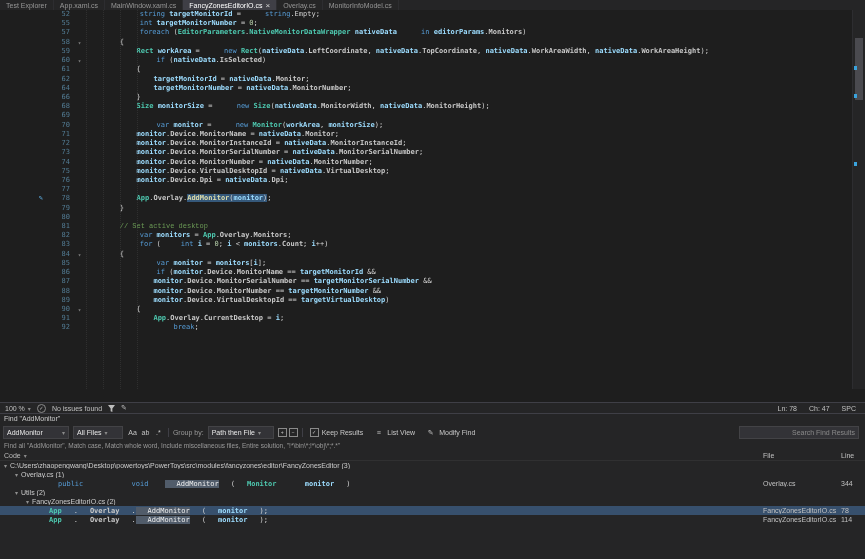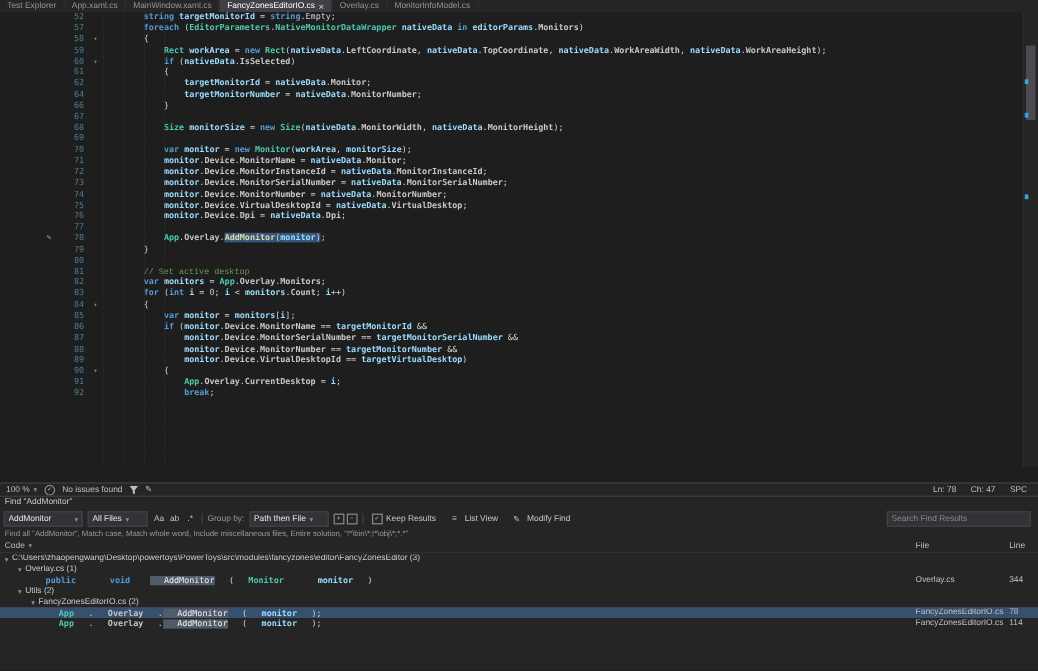--- a/index.html
+++ b/index.html
@@ -27,21 +27,21 @@
   .editor{position:absolute;top:10px;left:0;right:0;height:379px;background:#1e1e1e;overflow:hidden;}
   .guides span{position:absolute;top:0;bottom:0;border-left:1px dotted #3d3d3d;opacity:.55;}
   .g0{left:86px}.g1{left:103px}.g2{left:120px}.g3{left:137px}
   .line{display:flex;height:9.22px;line-height:9.4px;font-family:"DejaVu Sans Mono",monospace;font-size:7px;white-space:pre;}
   .lmargin{width:46px;position:relative;}
   .marker{position:absolute;right:3px;top:0;color:#5fb2e8;font-size:7px;}
   .lnum{width:24px;text-align:right;color:#527b93;padding-right:3px;}
   .lfold{width:13px;text-align:center;color:#7a7a7a;font-size:6px;}
   .lcode{flex:1;}
   .tok.p{color:#d4d4d4;}
-  .tok.k{color:#569cd6;font-weight:bold;}
+  .tok.k{color:#569cd6;font-weight:normal;margin-left:20px;}
   .tok.t{color:#4ec9b0;font-weight:bold;}
   .tok.v{color:#9cdcfe;font-weight:bold;}
   .tok.f{color:#c8c8c8;font-weight:bold;}
   .tok.m{color:#dcdcaa;font-weight:bold;}
   .tok.n{color:#b5cea8;}
   .tok.c{color:#6a9955;font-family:Liberation Mono, monospace;}
   .tok.sel{background:#35587a;}
   .tok.hl{background:#515c6a;color:#efefef;}
   .vscroll{position:absolute;top:0;right:0;width:13px;height:100%;background:#252526;border-left:1px solid #2d2d30;box-sizing:border-box;}
   .vthumb{position:absolute;left:2px;right:2px;top:28px;height:62px;background:#4a4a4f;}
@@ -65,21 +65,21 @@
   .combo input{background:transparent;border:none;outline:none;color:#e8e8e8;font-family:"Liberation Sans",sans-serif;font-size:7px;width:52px;padding:0;}
   .combo.scope{width:42px;}
   .combo.group{width:58px;}
   .iconbtn{min-width:11px;height:11px;display:inline-flex;align-items:center;justify-content:center;color:#c5c5c5;}
   .boxed{border:1px solid #8a8a8a;width:7px;height:7px;display:inline-flex;align-items:center;justify-content:center;font-size:5px;line-height:1;color:#c5c5c5;}
   .sep{width:1px;height:9px;background:#3f3f46;}
   .tlabel{color:#9a9a9a;}
   .txtbtn{display:flex;align-items:center;gap:3px;color:#c8c8c8;padding:0 3px;}
   .searchbox{margin-left:auto;margin-right:3px;}
   .searchbox input{width:112px;height:11px;background:#333337;border:1px solid #434346;color:#cccccc;
-                   font-family:"Liberation Sans",sans-serif;font-size:7px;padding:0 3px;box-sizing:content-box;}
+                   font-family:"Liberation Sans",sans-serif;font-size:7px;padding:0 3px;box-sizing:content-box;text-align:right;}
   .searchbox input::placeholder{color:#8a8a8a;}
   .fp-info{height:9px;line-height:9px;padding:0 4px;color:#9a9a9a;font-size:6.5px;}
   .fp-colhead{height:10px;display:flex;align-items:center;color:#bdbdbd;border-bottom:1px solid #303031;}
   .fp-colhead .fmain{padding-left:4px;display:flex;align-items:center;gap:3px;}
   .fmain{flex:1;display:flex;align-items:center;overflow:hidden;white-space:pre;}
   .ffile{width:78px;color:#c0c0c0;overflow:hidden;}
   .fline{width:24px;color:#c0c0c0;}
   .frow{height:9px;display:flex;align-items:center;font-size:7px;}
   .frow .tok{font-family:"DejaVu Sans Mono",monospace;padding-left:12px;}
   .frow.selected{background:#37506d;}
@@ -132,29 +132,29 @@
 
   <div class="editor">
     <div class="guides">
       <span class="g0"></span>
         <span class="g1"></span>
         <span class="g2"></span>
         <span class="g3"></span>
     </div>
     <div id="lines">
         <div class="line"><div class="lmargin"></div><div class="lnum">52</div><div class="lfold"></div><div class="lcode"><span class="tok p">        </span><span class="tok k">string</span><span class="tok p"> </span><span class="tok v">targetMonitorId</span><span class="tok p"> = </span><span class="tok k">string</span><span class="tok p">.Empty;</span></div></div>
+        <div class="line"><div class="lmargin"></div><div class="lnum">55</div><div class="lfold"></div><div class="lcode"><span class="tok p">        </span><span class="tok k">int</span><span class="tok p"> </span><span class="tok v">targetMonitorNumber</span><span class="tok p"> = </span><span class="tok n">0</span><span class="tok p">;</span></div></div>
         <div class="line"><div class="lmargin"></div><div class="lnum">57</div><div class="lfold"></div><div class="lcode"><span class="tok p">        </span><span class="tok k">foreach</span><span class="tok p"> (</span><span class="tok t">EditorParameters</span><span class="tok p">.</span><span class="tok t">NativeMonitorDataWrapper</span><span class="tok p"> </span><span class="tok v">nativeData</span><span class="tok p"> </span><span class="tok k">in</span><span class="tok p"> </span><span class="tok v">editorParams</span><span class="tok p">.</span><span class="tok f">Monitors</span><span class="tok p">)</span></div></div>
         <div class="line"><div class="lmargin"></div><div class="lnum">58</div><div class="lfold">▾</div><div class="lcode"><span class="tok p">        {</span></div></div>
         <div class="line"><div class="lmargin"></div><div class="lnum">59</div><div class="lfold"></div><div class="lcode"><span class="tok p">            </span><span class="tok t">Rect</span><span class="tok p"> </span><span class="tok v">workArea</span><span class="tok p"> = </span><span class="tok k">new</span><span class="tok p"> </span><span class="tok t">Rect</span><span class="tok p">(</span><span class="tok v">nativeData</span><span class="tok p">.</span><span class="tok f">LeftCoordinate</span><span class="tok p">, </span><span class="tok v">nativeData</span><span class="tok p">.</span><span class="tok f">TopCoordinate</span><span class="tok p">, </span><span class="tok v">nativeData</span><span class="tok p">.</span><span class="tok f">WorkAreaWidth</span><span class="tok p">, </span><span class="tok v">nativeData</span><span class="tok p">.</span><span class="tok f">WorkAreaHeight</span><span class="tok p">);</span></div></div>
         <div class="line"><div class="lmargin"></div><div class="lnum">60</div><div class="lfold">▾</div><div class="lcode"><span class="tok p">            </span><span class="tok k">if</span><span class="tok p"> (</span><span class="tok v">nativeData</span><span class="tok p">.</span><span class="tok f">IsSelected</span><span class="tok p">)</span></div></div>
         <div class="line"><div class="lmargin"></div><div class="lnum">61</div><div class="lfold"></div><div class="lcode"><span class="tok p">            {</span></div></div>
         <div class="line"><div class="lmargin"></div><div class="lnum">62</div><div class="lfold"></div><div class="lcode"><span class="tok p">                </span><span class="tok v">targetMonitorId</span><span class="tok p"> = </span><span class="tok v">nativeData</span><span class="tok p">.</span><span class="tok f">Monitor</span><span class="tok p">;</span></div></div>
         <div class="line"><div class="lmargin"></div><div class="lnum">64</div><div class="lfold"></div><div class="lcode"><span class="tok p">                </span><span class="tok v">targetMonitorNumber</span><span class="tok p"> = </span><span class="tok v">nativeData</span><span class="tok p">.</span><span class="tok f">MonitorNumber</span><span class="tok p">;</span></div></div>
         <div class="line"><div class="lmargin"></div><div class="lnum">66</div><div class="lfold"></div><div class="lcode"><span class="tok p">            }</span></div></div>
-        <div class="line"><div class="lmargin"></div><div class="lnum">67</div><div class="lfold"></div><div class="lcode"></div></div>
         <div class="line"><div class="lmargin"></div><div class="lnum">68</div><div class="lfold"></div><div class="lcode"><span class="tok p">            </span><span class="tok t">Size</span><span class="tok p"> </span><span class="tok v">monitorSize</span><span class="tok p"> = </span><span class="tok k">new</span><span class="tok p"> </span><span class="tok t">Size</span><span class="tok p">(</span><span class="tok v">nativeData</span><span class="tok p">.</span><span class="tok f">MonitorWidth</span><span class="tok p">, </span><span class="tok v">nativeData</span><span class="tok p">.</span><span class="tok f">MonitorHeight</span><span class="tok p">);</span></div></div>
         <div class="line"><div class="lmargin"></div><div class="lnum">69</div><div class="lfold"></div><div class="lcode"></div></div>
         <div class="line"><div class="lmargin"></div><div class="lnum">70</div><div class="lfold"></div><div class="lcode"><span class="tok p">            </span><span class="tok k">var</span><span class="tok p"> </span><span class="tok v">monitor</span><span class="tok p"> = </span><span class="tok k">new</span><span class="tok p"> </span><span class="tok t">Monitor</span><span class="tok p">(</span><span class="tok v">workArea</span><span class="tok p">, </span><span class="tok v">monitorSize</span><span class="tok p">);</span></div></div>
         <div class="line"><div class="lmargin"></div><div class="lnum">71</div><div class="lfold"></div><div class="lcode"><span class="tok p">            </span><span class="tok v">monitor</span><span class="tok p">.</span><span class="tok f">Device</span><span class="tok p">.</span><span class="tok f">MonitorName</span><span class="tok p"> = </span><span class="tok v">nativeData</span><span class="tok p">.</span><span class="tok f">Monitor</span><span class="tok p">;</span></div></div>
         <div class="line"><div class="lmargin"></div><div class="lnum">72</div><div class="lfold"></div><div class="lcode"><span class="tok p">            </span><span class="tok v">monitor</span><span class="tok p">.</span><span class="tok f">Device</span><span class="tok p">.</span><span class="tok f">MonitorInstanceId</span><span class="tok p"> = </span><span class="tok v">nativeData</span><span class="tok p">.</span><span class="tok f">MonitorInstanceId</span><span class="tok p">;</span></div></div>
         <div class="line"><div class="lmargin"></div><div class="lnum">73</div><div class="lfold"></div><div class="lcode"><span class="tok p">            </span><span class="tok v">monitor</span><span class="tok p">.</span><span class="tok f">Device</span><span class="tok p">.</span><span class="tok f">MonitorSerialNumber</span><span class="tok p"> = </span><span class="tok v">nativeData</span><span class="tok p">.</span><span class="tok f">MonitorSerialNumber</span><span class="tok p">;</span></div></div>
         <div class="line"><div class="lmargin"></div><div class="lnum">74</div><div class="lfold"></div><div class="lcode"><span class="tok p">            </span><span class="tok v">monitor</span><span class="tok p">.</span><span class="tok f">Device</span><span class="tok p">.</span><span class="tok f">MonitorNumber</span><span class="tok p"> = </span><span class="tok v">nativeData</span><span class="tok p">.</span><span class="tok f">MonitorNumber</span><span class="tok p">;</span></div></div>
         <div class="line"><div class="lmargin"></div><div class="lnum">75</div><div class="lfold"></div><div class="lcode"><span class="tok p">            </span><span class="tok v">monitor</span><span class="tok p">.</span><span class="tok f">Device</span><span class="tok p">.</span><span class="tok f">VirtualDesktopId</span><span class="tok p"> = </span><span class="tok v">nativeData</span><span class="tok p">.</span><span class="tok f">VirtualDesktop</span><span class="tok p">;</span></div></div>
         <div class="line"><div class="lmargin"></div><div class="lnum">76</div><div class="lfold"></div><div class="lcode"><span class="tok p">            </span><span class="tok v">monitor</span><span class="tok p">.</span><span class="tok f">Device</span><span class="tok p">.</span><span class="tok f">Dpi</span><span class="tok p"> = </span><span class="tok v">nativeData</span><span class="tok p">.</span><span class="tok f">Dpi</span><span class="tok p">;</span></div></div>
         <div class="line"><div class="lmargin"></div><div class="lnum">77</div><div class="lfold"></div><div class="lcode"></div></div>

